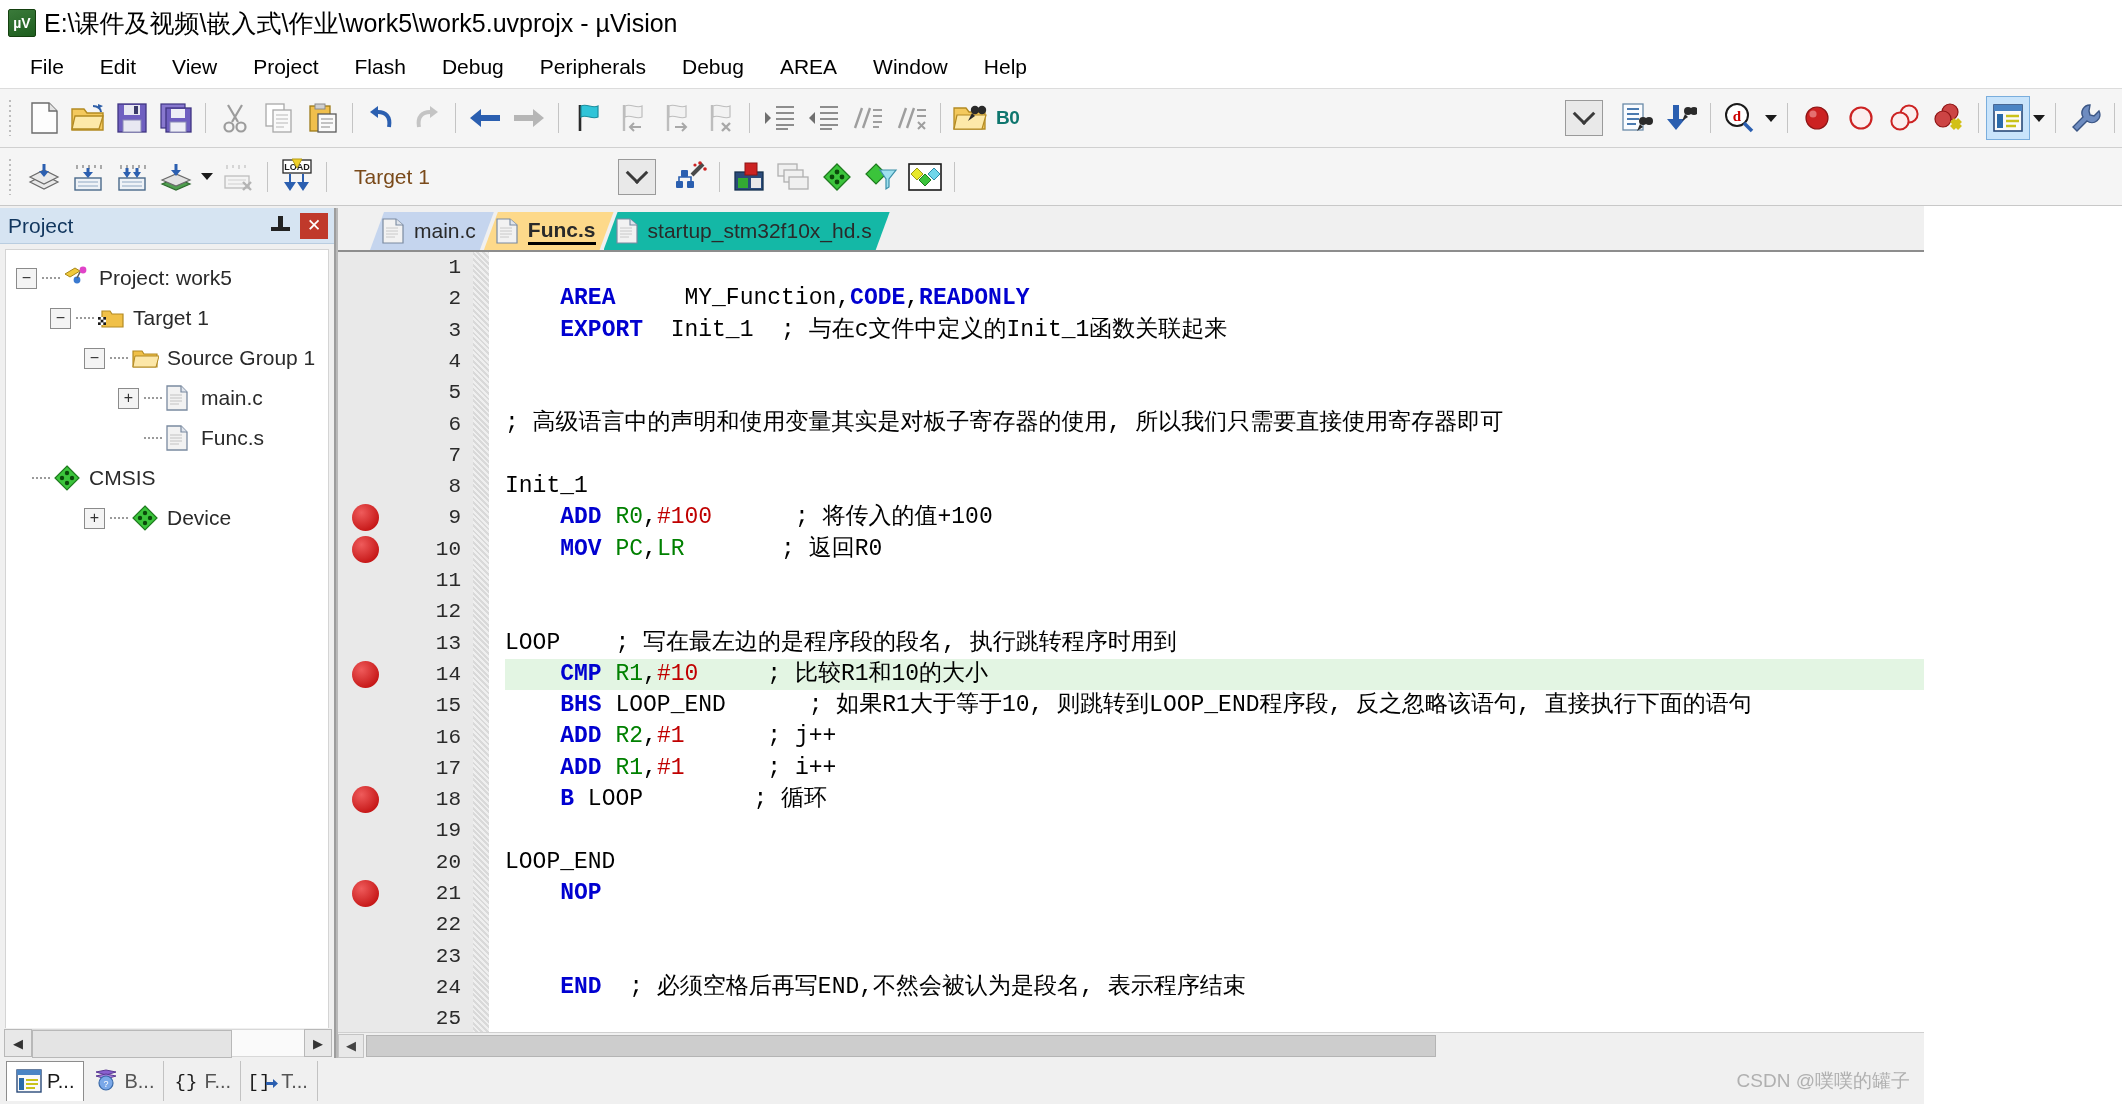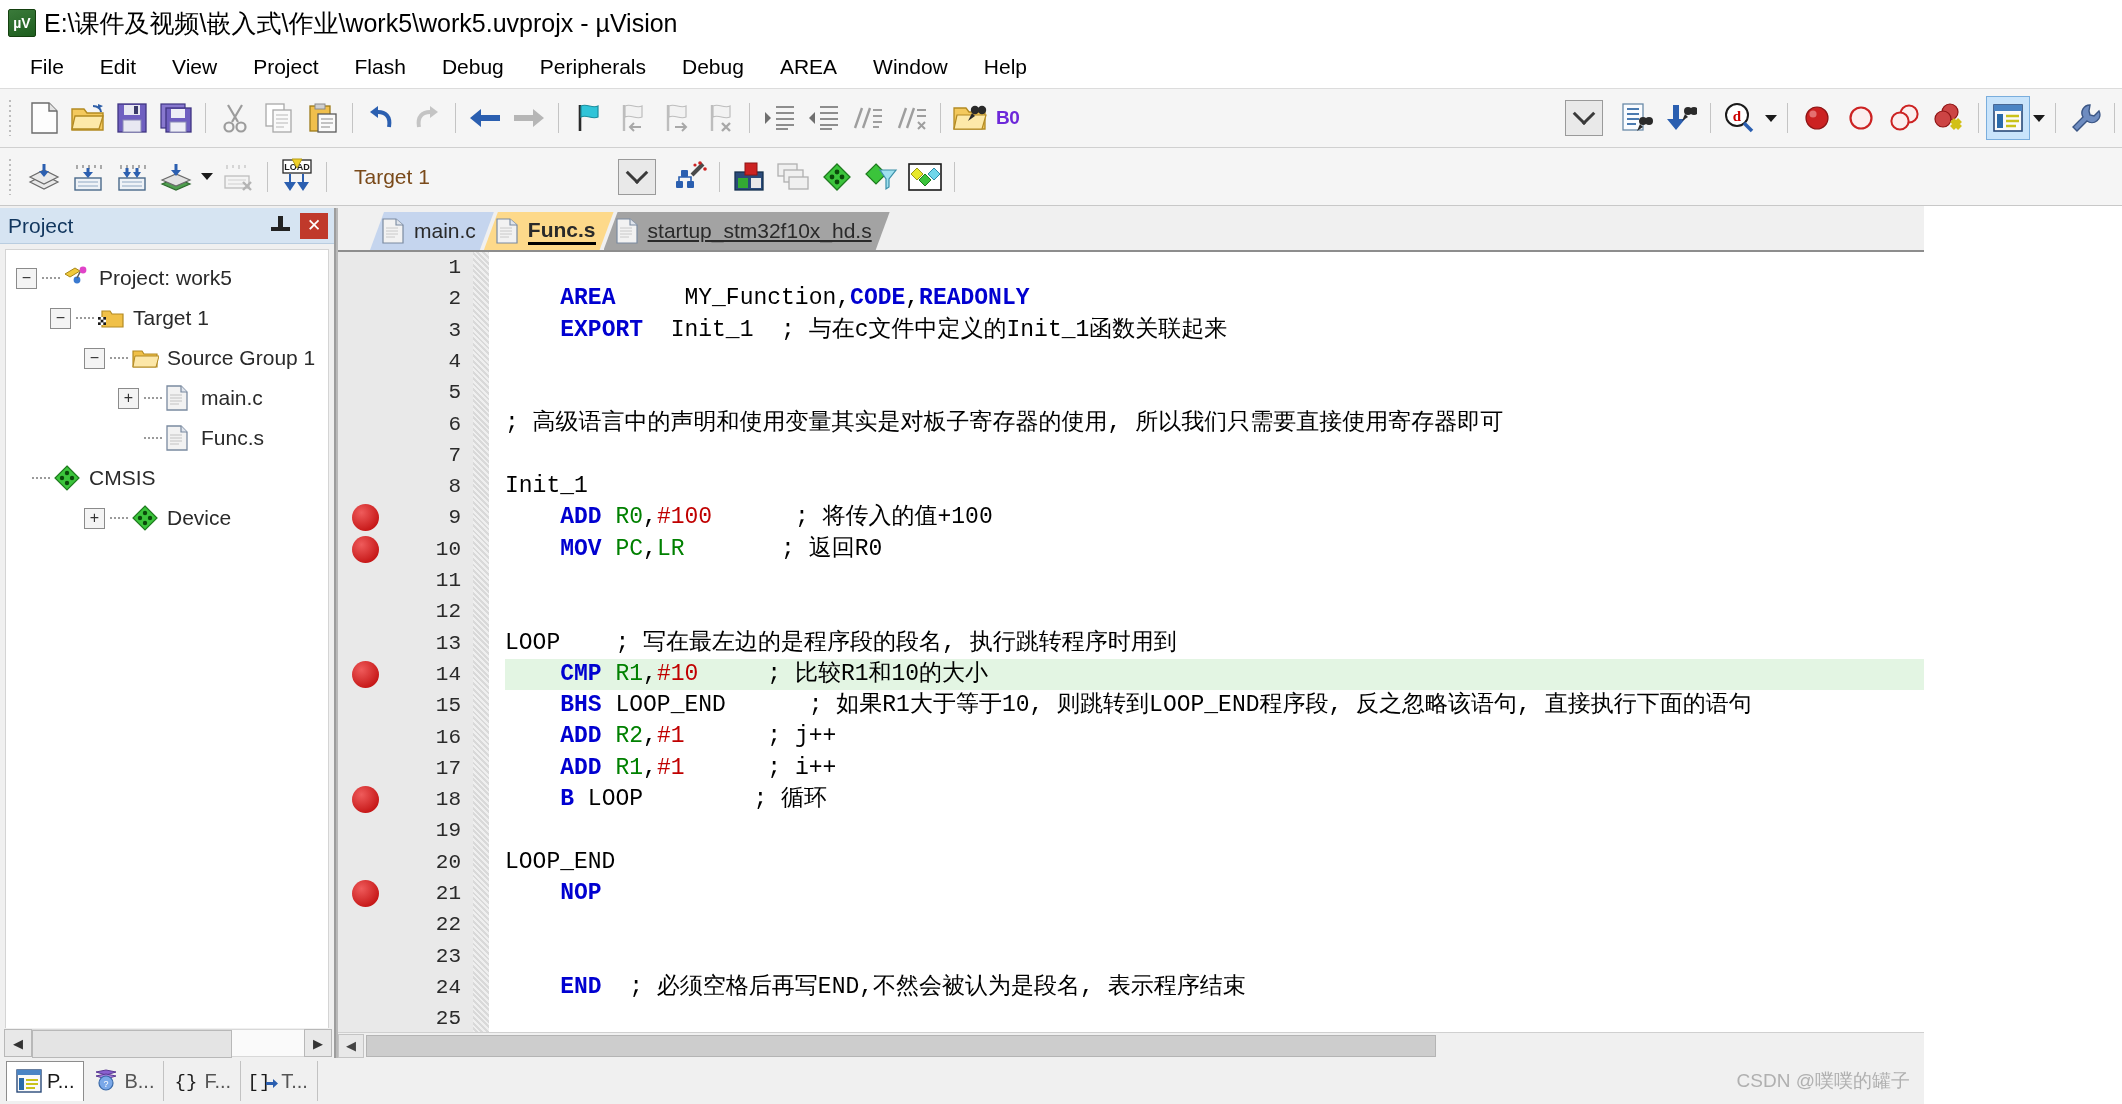--- a/index.html
+++ b/index.html
@@ -60,21 +60,21 @@
   .tbtn {
     width:44px; height:44px; display:flex; align-items:center; justify-content:center;
     flex:none; position:relative; cursor:default; border:1px solid transparent;
   }
   .tbtn.sel { background:#c9e4fb; border:1px solid #7aaedd; }
   .tsep { width:1px; height:30px; background:#c4c4c4; margin:0 7px; flex:none; }
   .tbtn svg { display:block; }
   .caret { width:18px; height:44px; display:flex; align-items:center; justify-content:center; flex:none;}
   .caret::after{content:"";border-left:6px solid transparent;border-right:6px solid transparent;border-top:7px solid #1a1a1a;}
 
-  .b0label{font-size:19px;font-weight:bold;color:#6d28d9;font-family:"Liberation Sans",sans-serif;
+  .b0label{font-size:19px;font-weight:bold;color:#0f766e;font-family:"Liberation Sans",sans-serif;
     margin-left:4px; letter-spacing:-0.5px;}
 
   .dropdown-box{
     width:38px;height:36px;background:#e9e9e9;border:1px solid #9a9a9a;
     display:flex;align-items:center;justify-content:center;flex:none;}
   .dropdown-box::after{content:"";width:13px;height:13px;border-right:3px solid #3a3a3a;
     border-bottom:3px solid #3a3a3a;transform:rotate(45deg) translate(-3px,-3px);}
 
   .target-combo{
     margin-left:14px; width:270px; height:40px; display:flex; align-items:center;
@@ -110,21 +110,21 @@
   
   .editor{position:absolute;left:338px;top:208px;right:0;bottom:46px;background:#fff;}
   .tabstrip{height:44px;background:#f0f0f0;display:flex;align-items:flex-end;padding-left:32px;
     border-bottom:2px solid #8d8d8d;position:relative;}
   .tab{height:38px;display:flex;align-items:center;padding:0 18px 0 12px;font-size:21px;
     color:#2a2a2a;position:relative;margin-right:-10px;
     clip-path: polygon(14px 0, 100% 0, calc(100% - 14px) 100%, 0 100%);}
   .tab .ficon{width:22px;height:26px;margin-right:10px;flex:none;}
   .tab.t-main{background:#c5d5ee;}
   .tab.t-func{background:#fdd98a;z-index:3;}
-  .tab.t-start{background:#a3a3a3;text-decoration:underline;}
+  .tab.t-start{background:#14b8a6;}
   .tab.t-func .lbl{border-bottom:3px solid #000;font-weight:bold;}
 
   .codearea{position:absolute;left:0;top:44px;right:0;bottom:0;background:#fff;overflow:hidden;}
   .gutter-bp{position:absolute;left:0;top:0;width:55px;height:100%;background:#e9e9e9;}
   .gutter-num{position:absolute;left:55px;top:0;width:80px;height:100%;background:#e9e9e9;}
   .gutter-sep{position:absolute;left:135px;top:0;width:16px;height:100%;
     background:repeating-linear-gradient(45deg,#d9d9d9 0 2px,#efefef 2px 4px);}
   .codebody{position:absolute;left:151px;top:0;right:0;height:100%;padding-left:16px;}
 
   .cl{height:31.3px;line-height:31.3px;white-space:pre;font-family:"Liberation Mono",monospace;

